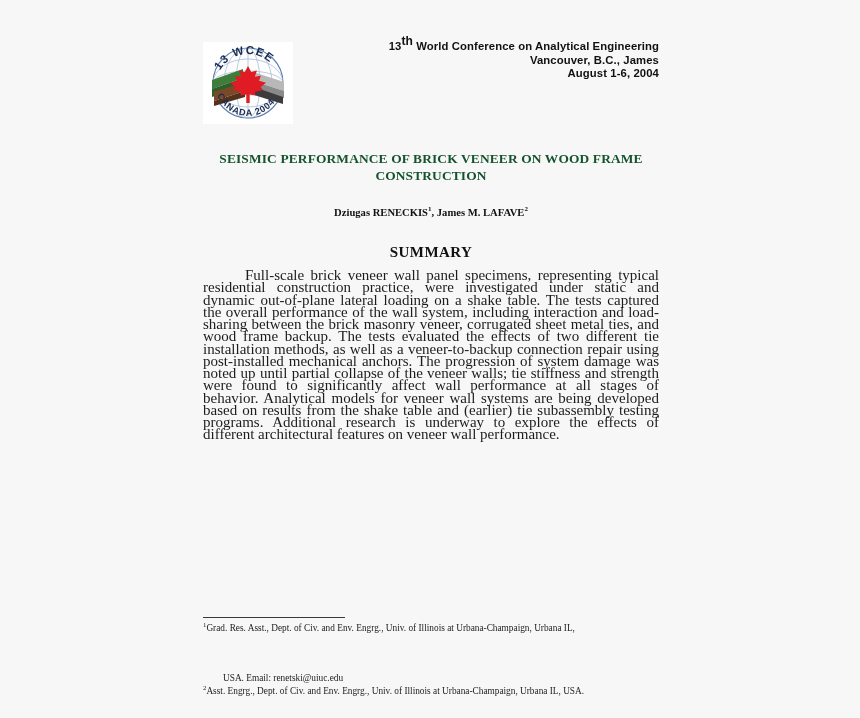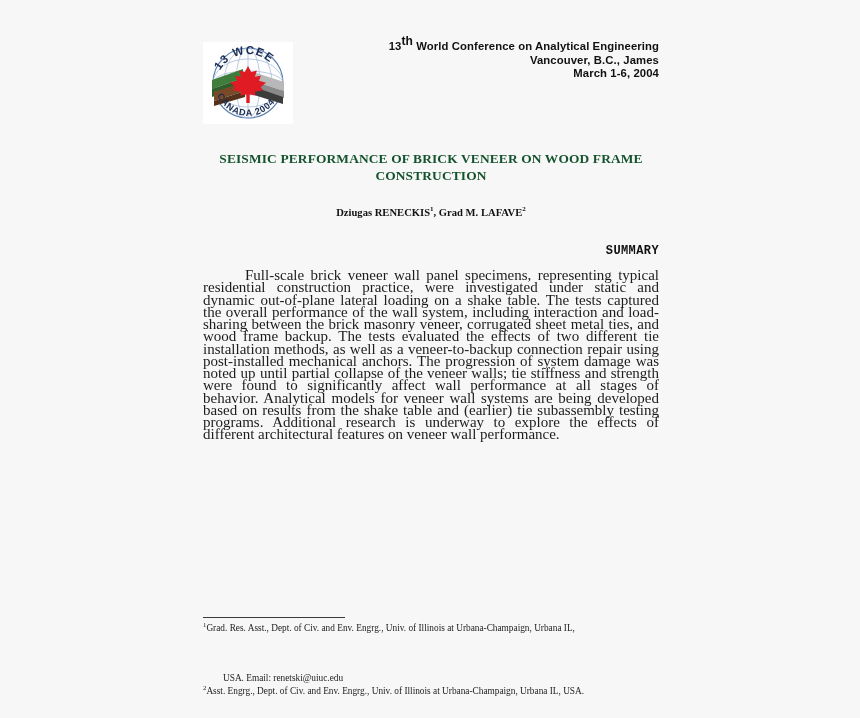--- a/index.html
+++ b/index.html
@@ -102,24 +102,24 @@
     vertical-align: super;
     line-height: 0;
   }
 
   
   .summary-head {
     position: absolute;
     left: 203px;
     top: 244px;
     width: 456px;
-    text-align: right;
-    font-family: Liberation Mono, monospace;
-    font-weight: bold;
-    font-size: 12px;
+    text-align: center;
+    font-family: Liberation Serif, serif;
+    font-weight: bold;
+    font-size: 15px;
     letter-spacing: 0.4px;
     color: #111111;
   }
 
   
   .abstract {
     position: absolute;
     left: 203px;
     top: 269px;
     width: 456px;
@@ -215,31 +215,31 @@
         </text>
         <text font-family="Liberation Sans, sans-serif" font-size="9.2" font-weight="bold" fill="#1a2d52" letter-spacing="0.8">
           <textPath href="#botArc" startOffset="12%">CANADA 2004</textPath>
         </text>
       </svg>
     </div>
 
     <div class="conf-info">
       <span class="line"><span>13</span><sup>th</sup><span> World Conference on Analytical Engineering</span></span>
       <span class="line">Vancouver, B.C., James</span>
-      <span class="line">March 1-6, 2004</span>
+      <span class="line">August 1-6, 2004</span>
     </div>
   </div>
 
   <div class="title">
     <span class="tline">SEISMIC PERFORMANCE OF BRICK VENEER ON WOOD FRAME</span>
     <span class="tline">CONSTRUCTION</span>
   </div>
 
   <div class="authors">
-    <span>Dziugas RENECKIS</span><sup>1</sup><span>, </span><span>Grad M. LAFAVE</span><sup>2</sup>
+    <span>Dziugas RENECKIS</span><sup>1</sup><span>, </span><span>James M. LAFAVE</span><sup>2</sup>
   </div>
 
   <div class="summary-head">SUMMARY</div>
 
   <div class="abstract">Full-scale brick veneer wall panel specimens, representing typical residential construction practice, were investigated under static and dynamic out-of-plane lateral loading on a shake table.  The tests captured the overall performance of the wall system, including interaction and load-sharing between the brick masonry veneer, corrugated sheet metal ties, and wood frame backup.  The tests evaluated the effects of two different tie installation methods, as well as a veneer-to-backup connection repair using post-installed mechanical anchors.  The progression of system damage was noted up until partial collapse of the veneer walls; tie stiffness and strength were found to significantly affect wall performance at all stages of behavior.  Analytical models for veneer wall systems are being developed based on results from the shake table and (earlier) tie subassembly testing programs.  Additional research is underway to explore the effects of different architectural features on veneer wall performance.</div>
 
   <div class="footnotes">
     <div class="fn-rule"></div>
 
     <div class="fn">

